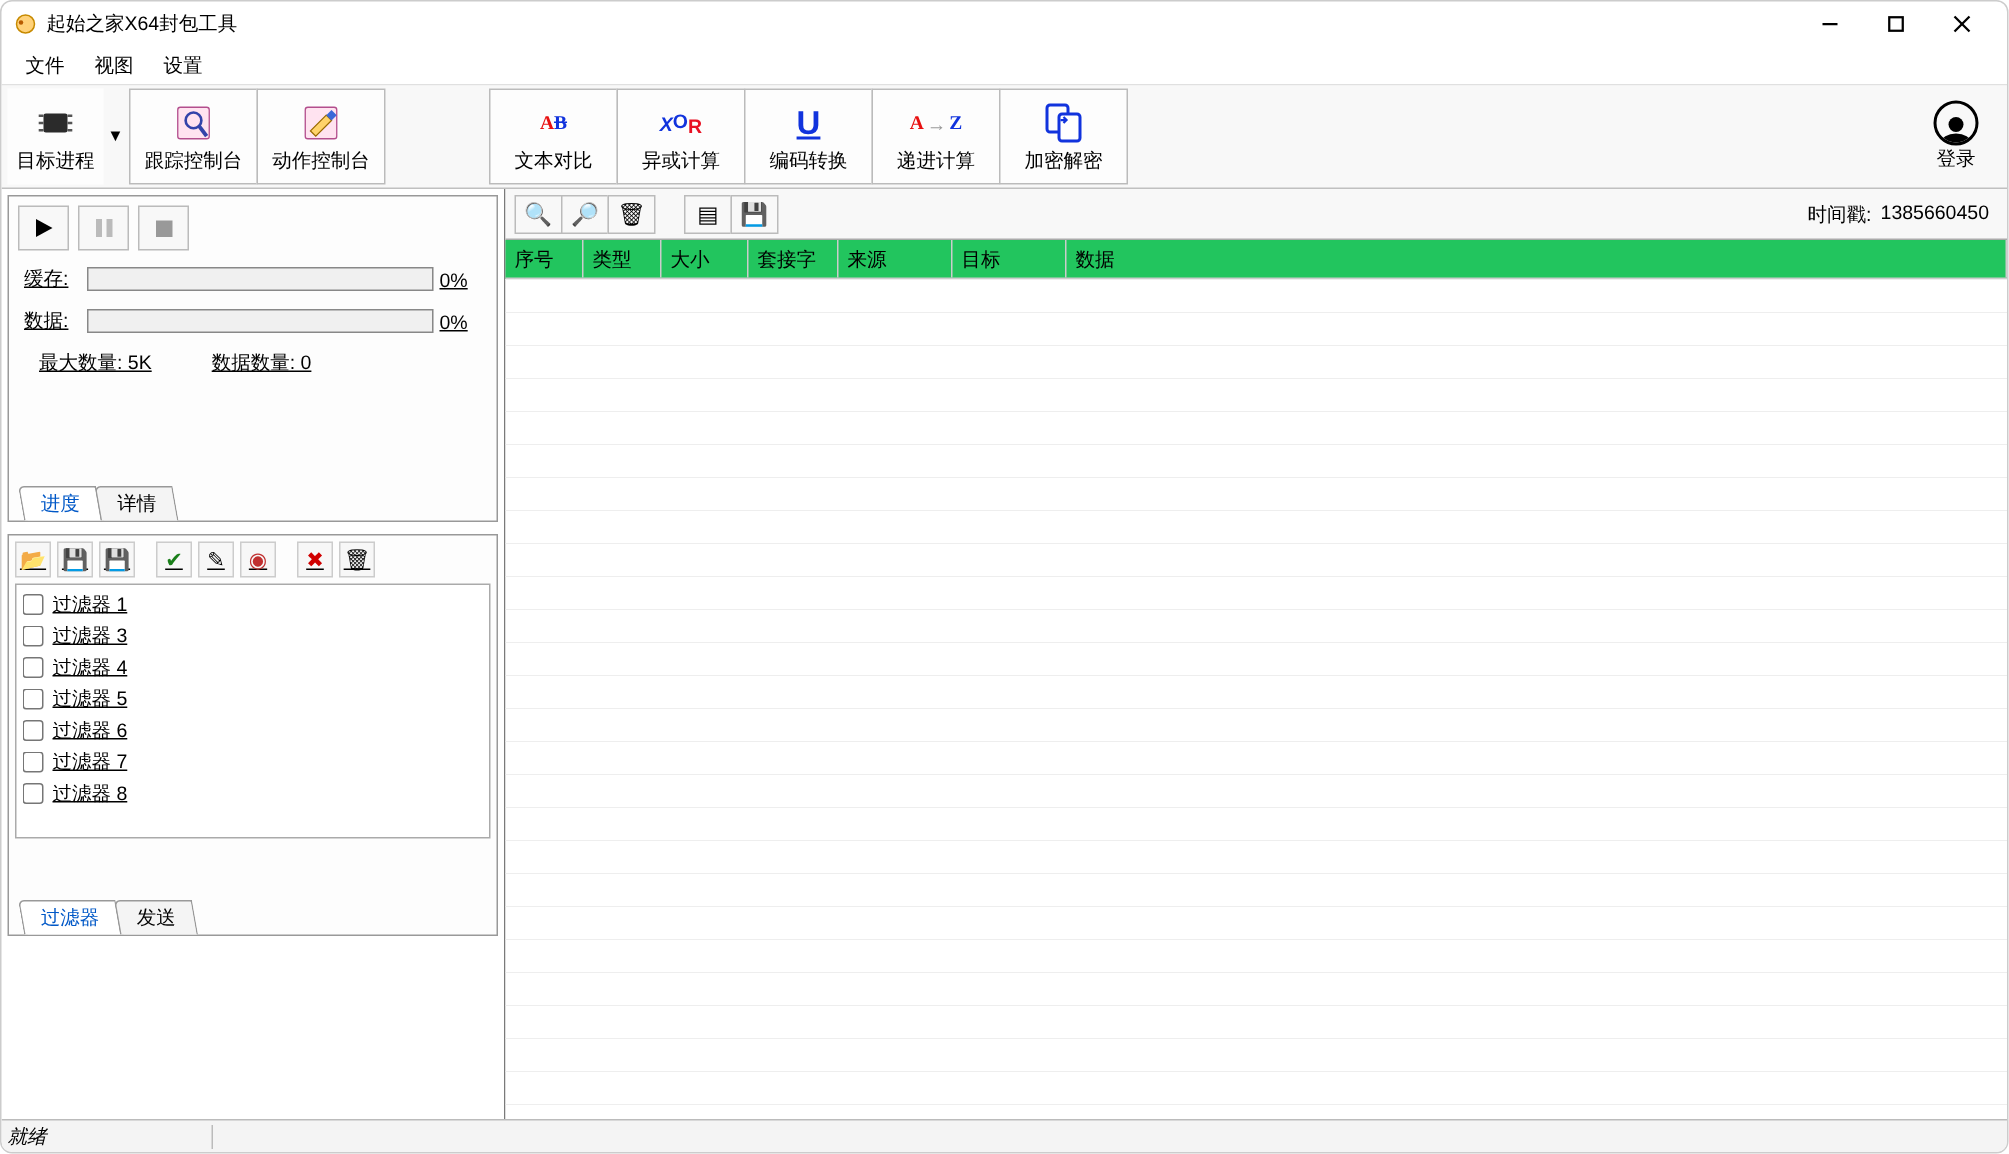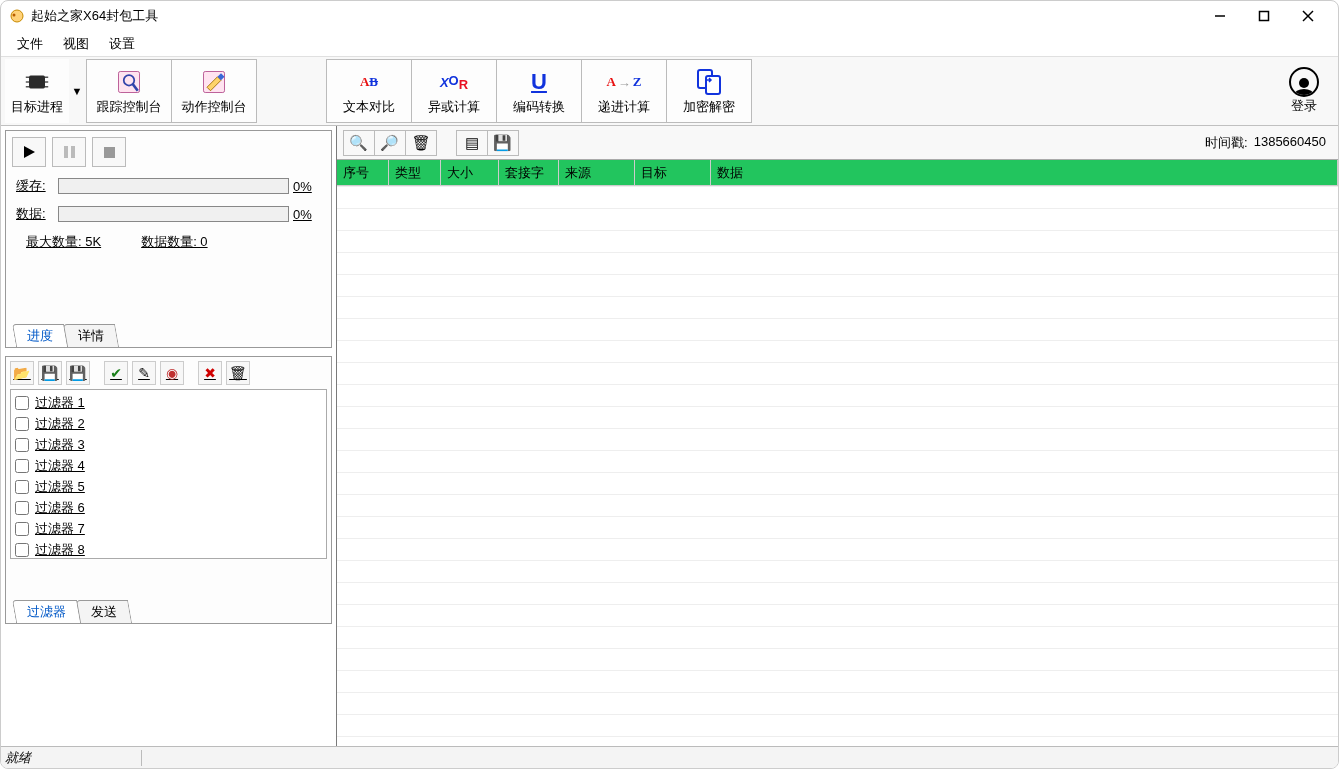--- a/index.html
+++ b/index.html
@@ -240,24 +240,20 @@
         <div class="mini-btn" style="color:#d00000;">✖</div>
         <div class="mini-btn">🗑</div>
       </div>
       <div class="filter-list">
         <div class="filter-item">
             <input type="checkbox" style="">
             <span>过滤器 1</span>
           </div>
         <div class="filter-item">
             <input type="checkbox" style="">
-            <span>过滤器 2</span>
-          </div>
-        <div class="filter-item">
-            <input type="checkbox" style="">
             <span>过滤器 3</span>
           </div>
         <div class="filter-item">
             <input type="checkbox" style="">
             <span>过滤器 4</span>
           </div>
         <div class="filter-item">
             <input type="checkbox" style="">
             <span>过滤器 5</span>
           </div>

